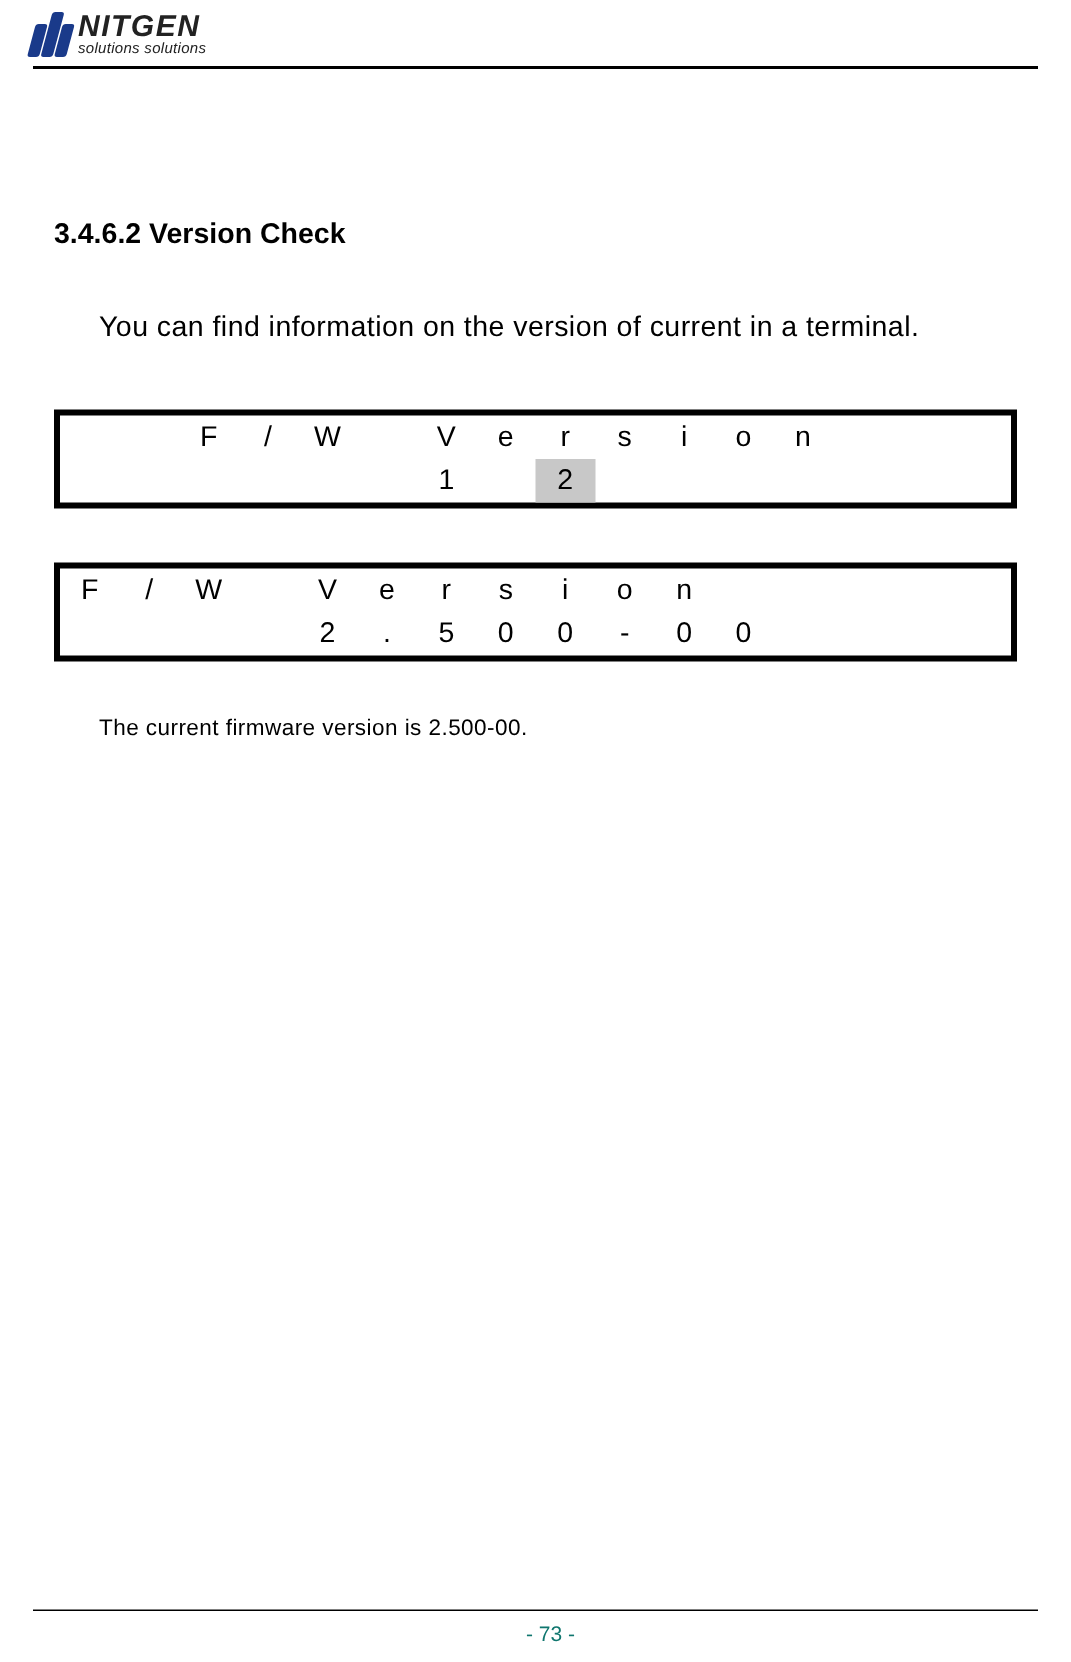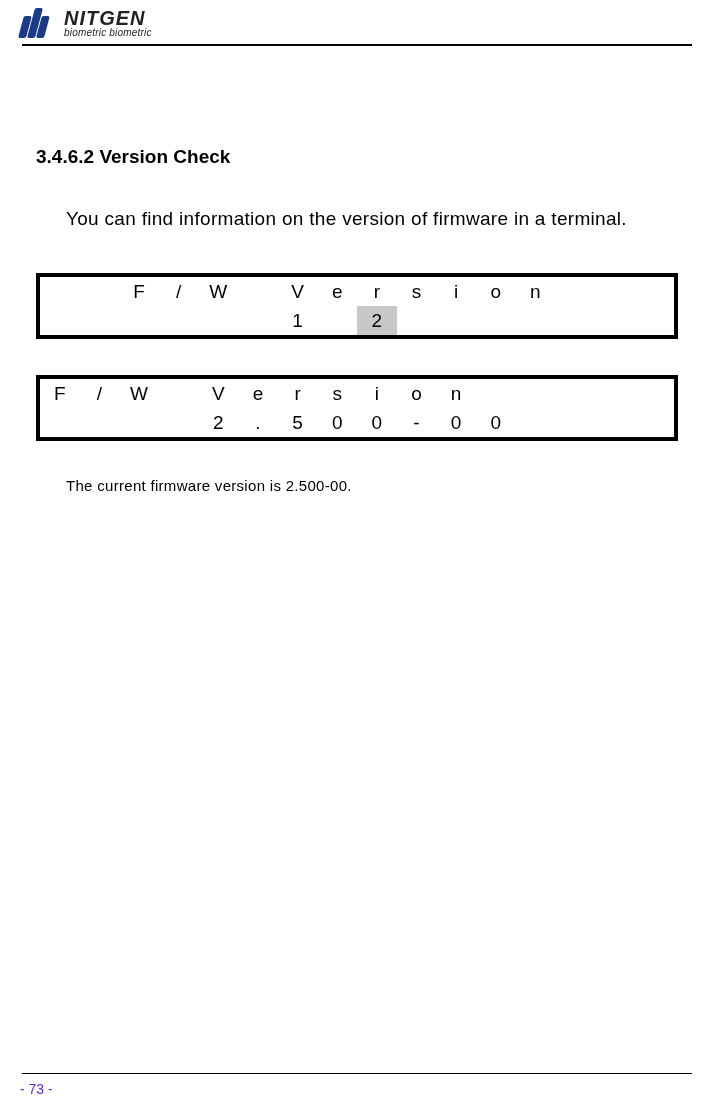--- a/index.html
+++ b/index.html
@@ -8,21 +8,21 @@
       height: 1108px;
       background: #fff;
       font-family: Arial, sans-serif;
       position: relative;
       padding: 0;
     }
     .header {
       display: flex;
       align-items: center;
       padding: 8px 22px 0 22px;
-      gap: 16px;
+      gap: 4px;
     }
     .logo-icon {
       display: flex;
       align-items: flex-end;
       gap: 1px;
       transform: skewX(-15deg);
     }
     .logo-bar {
       width: 8px;
       background: #1a3a8a;
@@ -111,45 +111,45 @@
       left: 22px;
       right: 22px;
       border: none;
       border-top: 1.5px solid #000;
     }
     .page-num {
       position: absolute;
       bottom: 11px;
       left: 0;
       right: 0;
-      text-align: left;
+      text-align: center;
       font-size: 14px;
-      color: #6d28d9;
+      color: #0f766e;
       margin-left: 20px;
     }
   </style>
 </head>
 <body>
 
 <div class="header">
   <div class="logo-icon">
     <div class="logo-bar"></div>
     <div class="logo-bar"></div>
     <div class="logo-bar"></div>
   </div>
   <div class="brand-text">
     <span class="brand-main">NITGEN</span>
-    <span class="brand-sub">biometric biometric</span>
+    <span class="brand-sub">solutions solutions</span>
   </div>
 </div>
 <hr class="header-rule">
 
 <div class="content">
   <h2 class="section-heading">3.4.6.2 Version Check</h2>
-  <p class="body-para">You can find information on the version of firmware in a terminal.</p>
+  <p class="body-para">You can find information on the version of current in a terminal.</p>
 
   <div class="lcd-box">
     <div class="lcd-row" id="lcd1-row1">
         <div class="lcd-cell"></div>
         <div class="lcd-cell"></div>
         <div class="lcd-cell">F</div>
         <div class="lcd-cell">/</div>
         <div class="lcd-cell">W</div>
         <div class="lcd-cell"></div>
         <div class="lcd-cell">V</div>

